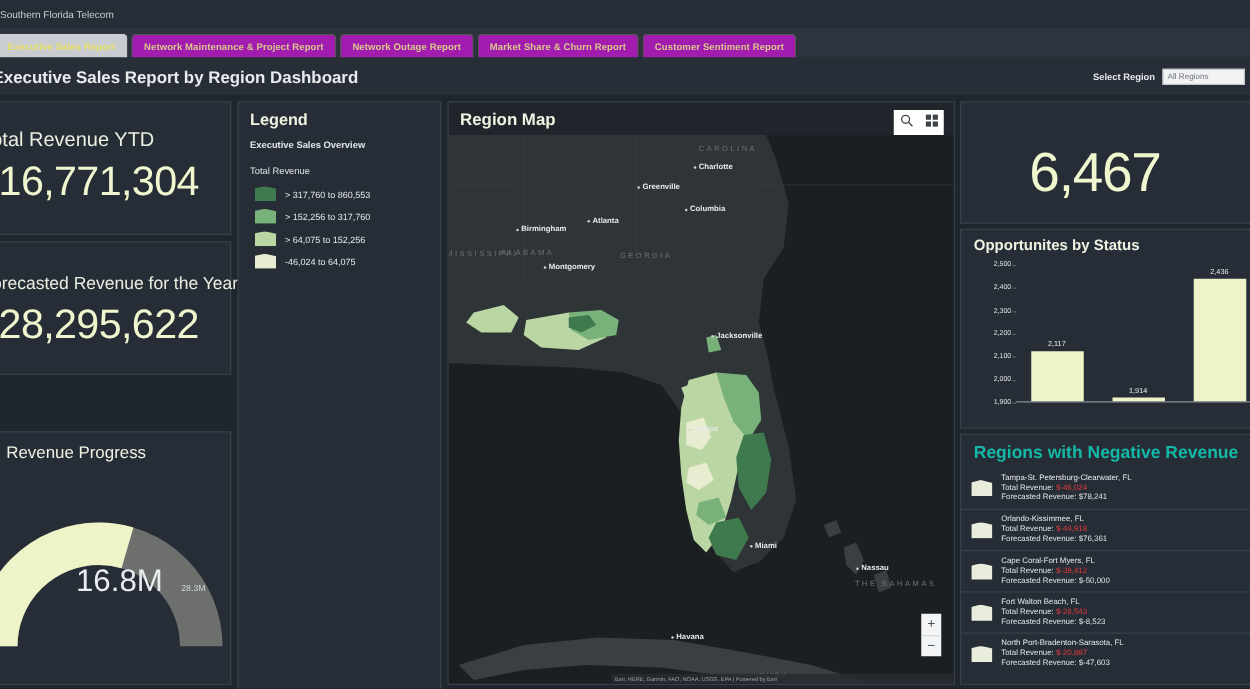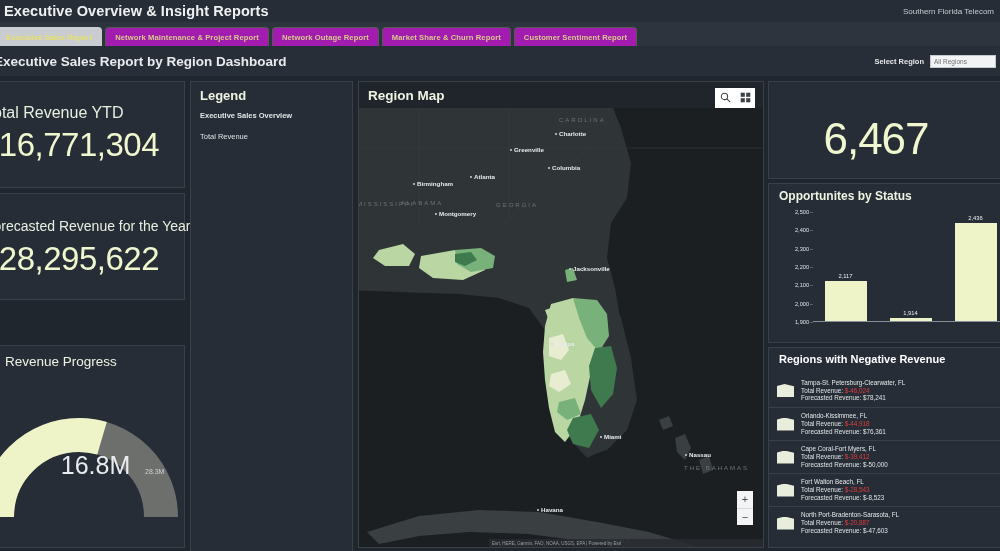--- a/index.html
+++ b/index.html
@@ -145,22 +145,22 @@
      color: #dfe3e6; transform: translateY(-50%); white-space: nowrap; }
   .tickline { position: absolute; left: -3px; width: 3px; height: 1px; background: #5a6068; }
   .axis { position: absolute; left: 0; bottom: 0; width: 195px; height: 1px; background: #8a9097; }
   .bar { position: absolute; bottom: 1px; background: #eef3c8; }
   .barlabel { position: absolute; font-size: 5.8px; color: #e8ebee;
      transform: translateX(-50%); white-space: nowrap; }
   .xlabel { position: absolute; top: 142px; font-size: 6.4px; color: #e3e7ea;
      transform: translateX(-50%); white-space: nowrap; font-weight: bold; }
 
   #neg-card { left: 768px; top: 269px; width: 240px; height: 201px; }
-  .neg-title { position: absolute; left: 10px; top: 5px; font-size: 11px;
-     color: #ffffff; font-weight: bold; white-space: nowrap; }
+  .neg-title { position: absolute; left: 10px; top: 5px; font-size: 14px;
+     color: #14b8a6; font-weight: bold; white-space: nowrap; }
   .neg-list { position: absolute; left: 0; top: 26px; width: 238px; }
   .neg-row {
     display: flex; align-items: center; height: 33px;
     border-top: 1px solid #39404a; padding-left: 8px;
   }
   .neg-row:first-child { border-top: none; }
   .flag {
     width: 17px; height: 13px; margin-right: 7px; flex: 0 0 auto; background: #e9eddc;
     clip-path: polygon(0 16%, 44% 0, 100% 18%, 100% 100%, 0 100%);
   }
@@ -168,21 +168,20 @@
   .neg-name { font-size: 6.3px; color: #e6eaec; white-space: nowrap; }
   .neg-line { font-size: 6.3px; color: #dfe3e6; white-space: nowrap; }
   .neg-neg { color: #e23b3b; }
 </style>
 </head>
 <body>
 
 <div class="app">
 
   <div class="header">
-    <div class="header-title">Executive Overview &amp; Insight Reports</div>
     <div class="header-org">Southern Florida Telecom</div>
   </div>
 
   <div class="tabbar" id="tabbar">
       <div class="tab active">Executive Sales Report</div>
       <div class="tab">Network Maintenance &amp; Project Report</div>
       <div class="tab">Network Outage Report</div>
       <div class="tab">Market Share &amp; Churn Report</div>
       <div class="tab">Customer Sentiment Report</div>
     </div>
@@ -216,20 +215,38 @@
         </svg>
       </div>
       <div class="gauge-value">16.8M</div>
       <div class="gauge-max">28.3M</div>
     </div>
 
     <div class="card" id="legend-card">
       <div class="legend-title">Legend</div>
       <div class="legend-sub">Executive Sales Overview</div>
       <div class="legend-group">Total Revenue</div>
+      <div class="legend-rows" id="legend-rows">
+          <div class="legend-row">
+            <div class="legend-swatch" style="background: rgb(62, 122, 78);"></div>
+            <div class="legend-text">&gt; 317,760 to 860,553</div>
+          </div>
+          <div class="legend-row">
+            <div class="legend-swatch" style="background: rgb(121, 177, 122);"></div>
+            <div class="legend-text">&gt; 152,256 to 317,760</div>
+          </div>
+          <div class="legend-row">
+            <div class="legend-swatch" style="background: rgb(185, 214, 163);"></div>
+            <div class="legend-text">&gt; 64,075 to 152,256</div>
+          </div>
+          <div class="legend-row">
+            <div class="legend-swatch" style="background: rgb(232, 236, 208);"></div>
+            <div class="legend-text">-46,024 to 64,075</div>
+          </div>
+        </div>
     </div>
 
     <div class="card" id="map-card">
       <div class="map-title">Region Map</div>
       <div class="map-canvas" id="map-canvas">
         <svg width="404" height="439" viewBox="0 0 404 439">
           <rect x="0" y="0" width="404" height="439" fill="#1b1f21"></rect>
 
           <path fill="#2f3437" d="M -10 -10 L 250 -10 L 262 20 L 272 55 L 268 90 L 252 115
                 L 248 150 L 256 180 L 262 215 L 268 250 L 276 285 L 268 320 L 250 340

